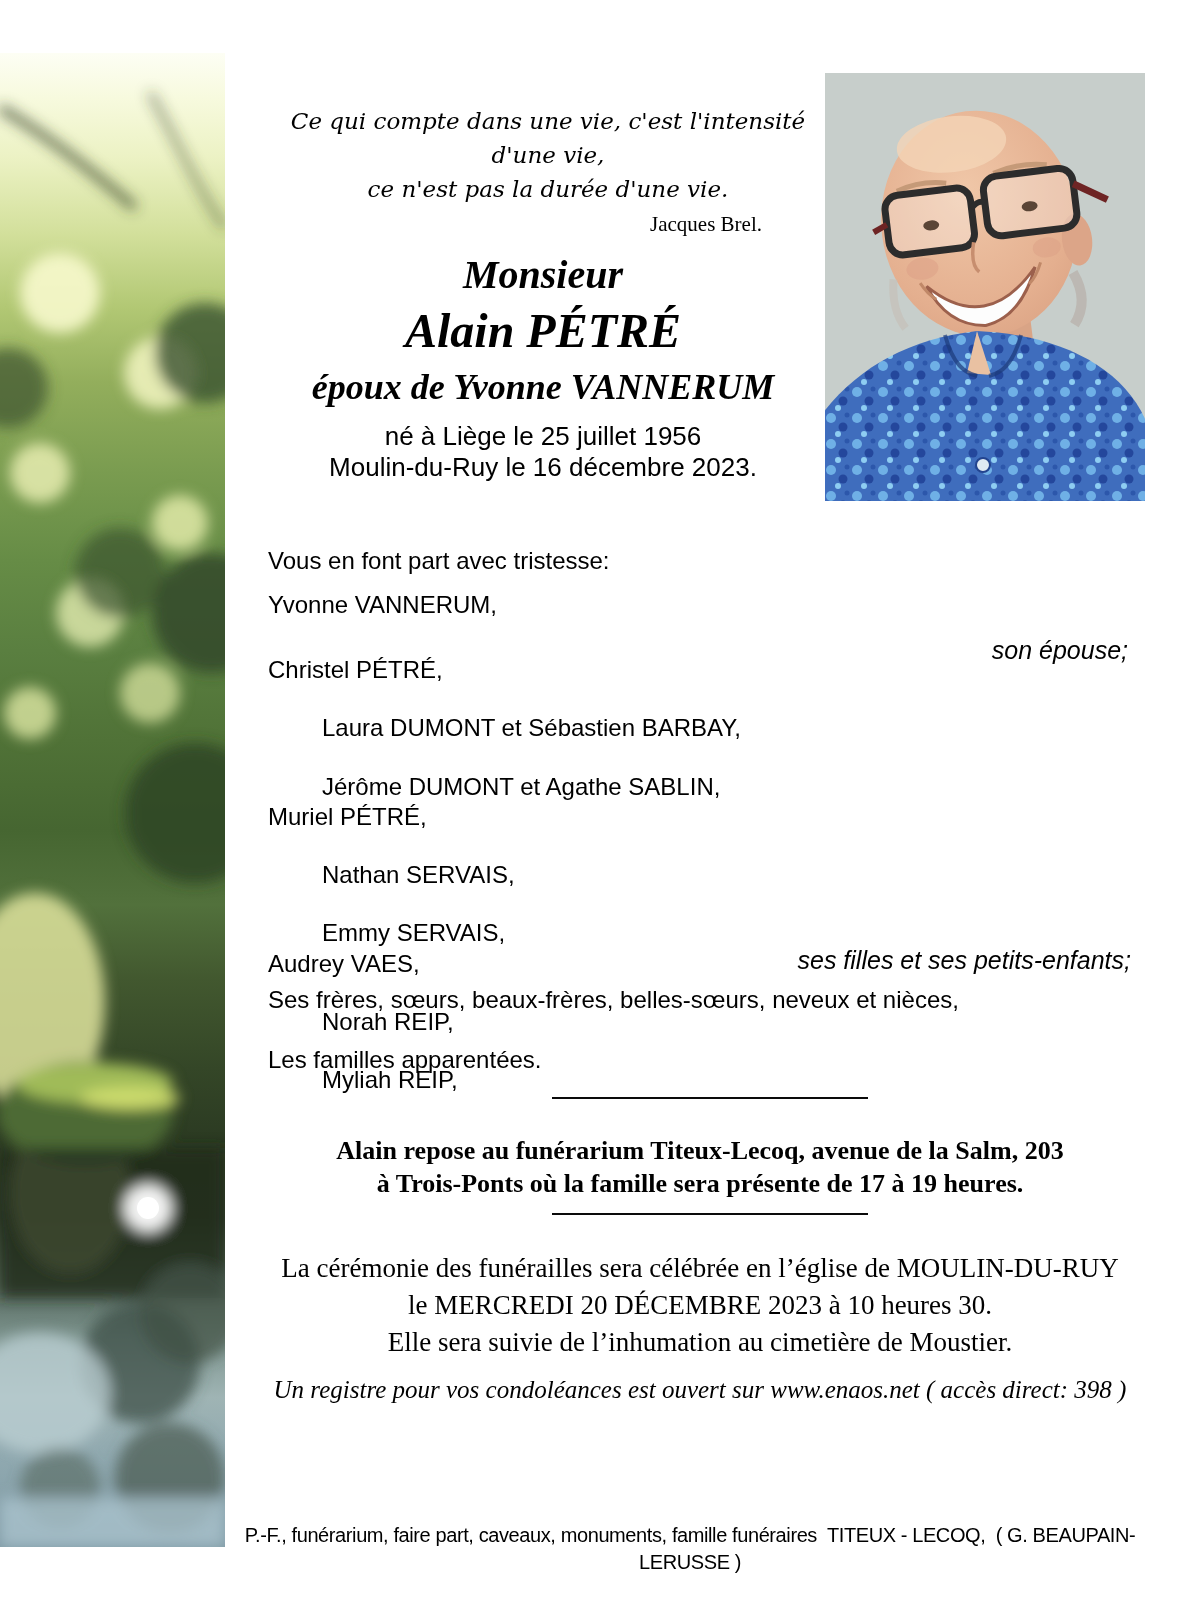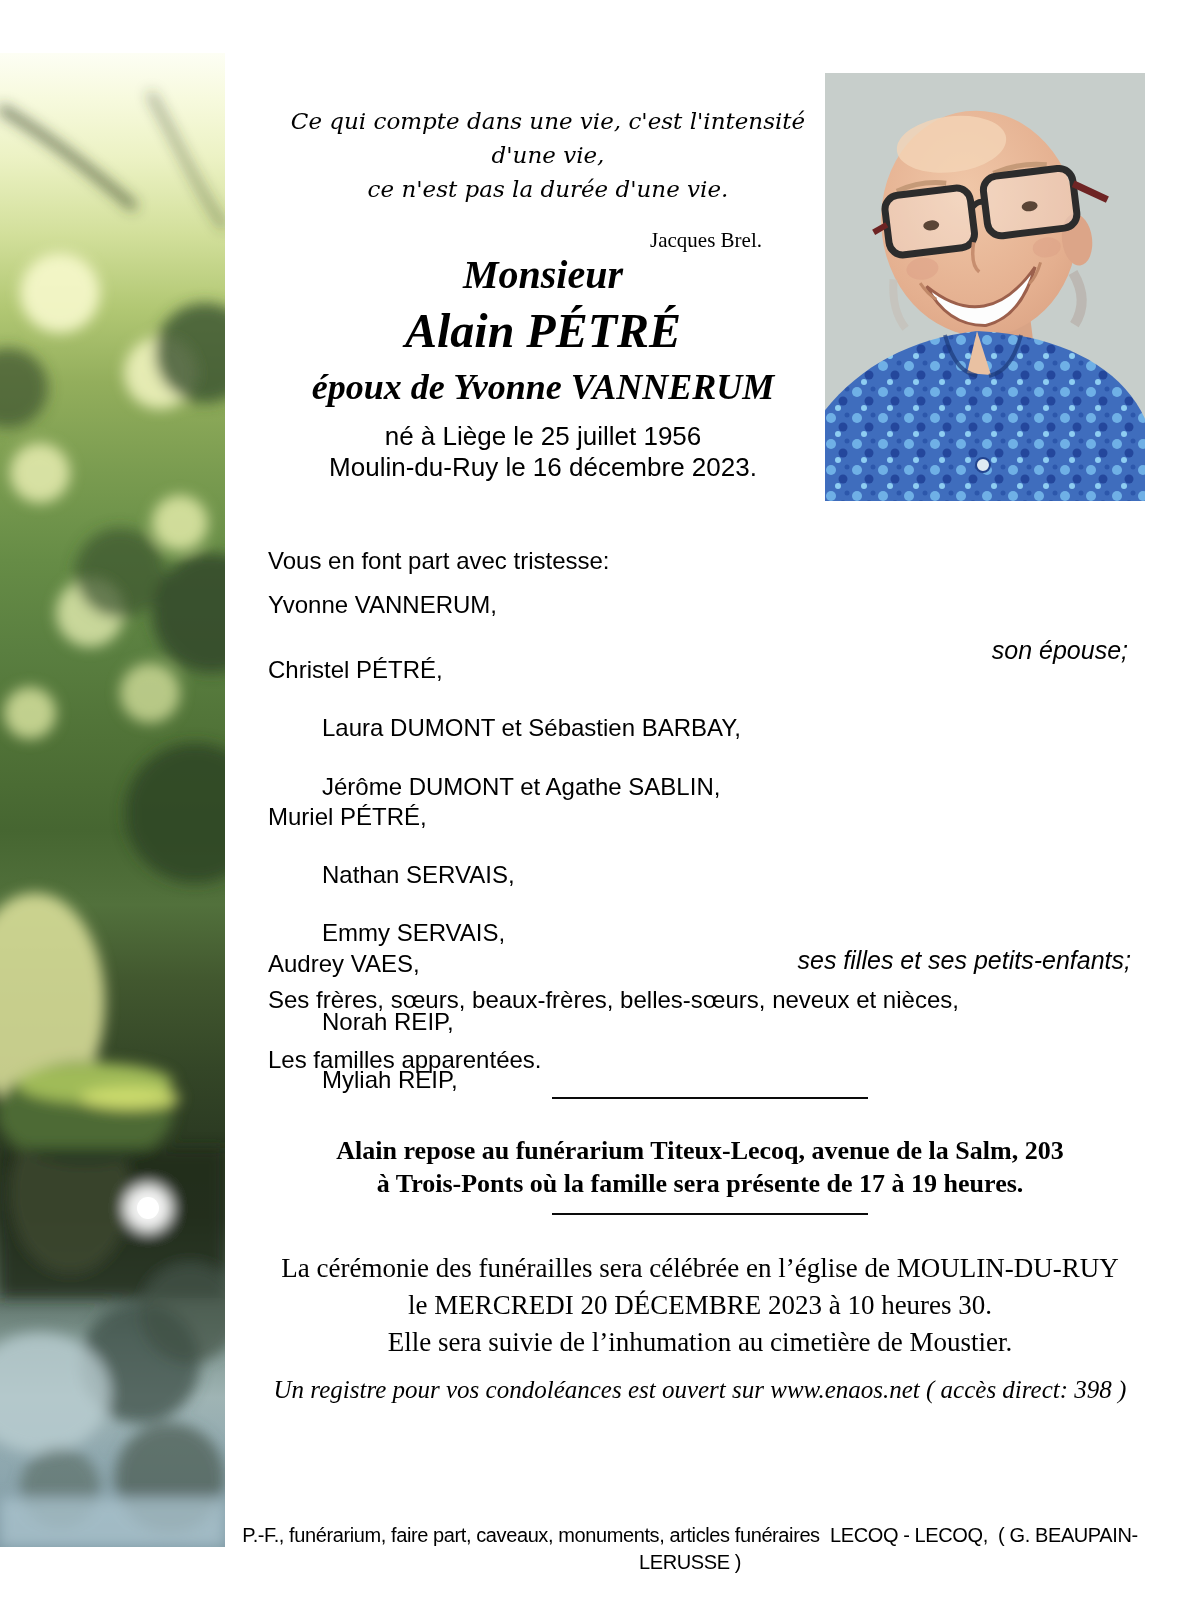--- a/index.html
+++ b/index.html
@@ -8,21 +8,21 @@
     font-family:"Liberation Sans",sans-serif;color:#000;overflow:hidden;
   }
   .abs{position:absolute;}
   
   .side-photo{left:0;top:53px;width:225px;height:1494px;}
   
   .portrait{left:825px;top:73px;width:320px;height:428px;}
   
   .quote{left:280px;top:104px;width:536px;text-align:center;
     font-family:"DejaVu Serif",serif;font-style:italic;font-size:23px;line-height:34px;}
-  .quote-author{margin-top:17px;text-align:right;padding-right:54px;
+  .quote-author{margin-top:1px;text-align:right;padding-right:54px;
     font-family:"Liberation Serif",serif;font-style:normal;font-size:21px;}
   
   .deceased{left:250px;top:250px;width:586px;text-align:center;
     font-family:"Liberation Serif",serif;font-weight:bold;font-style:italic;}
   .deceased-title{font-size:40px;line-height:50px;}
   .deceased-name{font-size:48px;line-height:62px;}
   .deceased-spouse{font-size:36px;line-height:50px;}
   .deceased-dates{margin-top:9px;font-family:"Liberation Sans",sans-serif;
     font-weight:normal;font-style:normal;font-size:26px;line-height:31px;}
   
@@ -219,15 +219,15 @@
 </div>
 
 <div class="abs ceremony">
   <div>La cérémonie des funérailles sera célébrée en l’église de MOULIN-DU-RUY</div>
   <div>le MERCREDI 20 DÉCEMBRE 2023 à 10 heures 30.</div>
   <div>Elle sera suivie de l’inhumation au cimetière de Moustier.</div>
 </div>
 <div class="abs register">Un registre pour vos condoléances est ouvert sur www.enaos.net ( accès direct: 398 )</div>
 
 <div class="abs footer">
-  <div>P.-F., funérarium, faire part, caveaux, monuments, articles funéraires  LECOQ - LECOQ,  ( G. BEAUPAIN-LERUSSE )</div>
+  <div>P.-F., funérarium, faire part, caveaux, monuments, famille funéraires  TITEUX - LECOQ,  ( G. BEAUPAIN-LERUSSE )</div>
   
 </div>
 
 </body></html>

